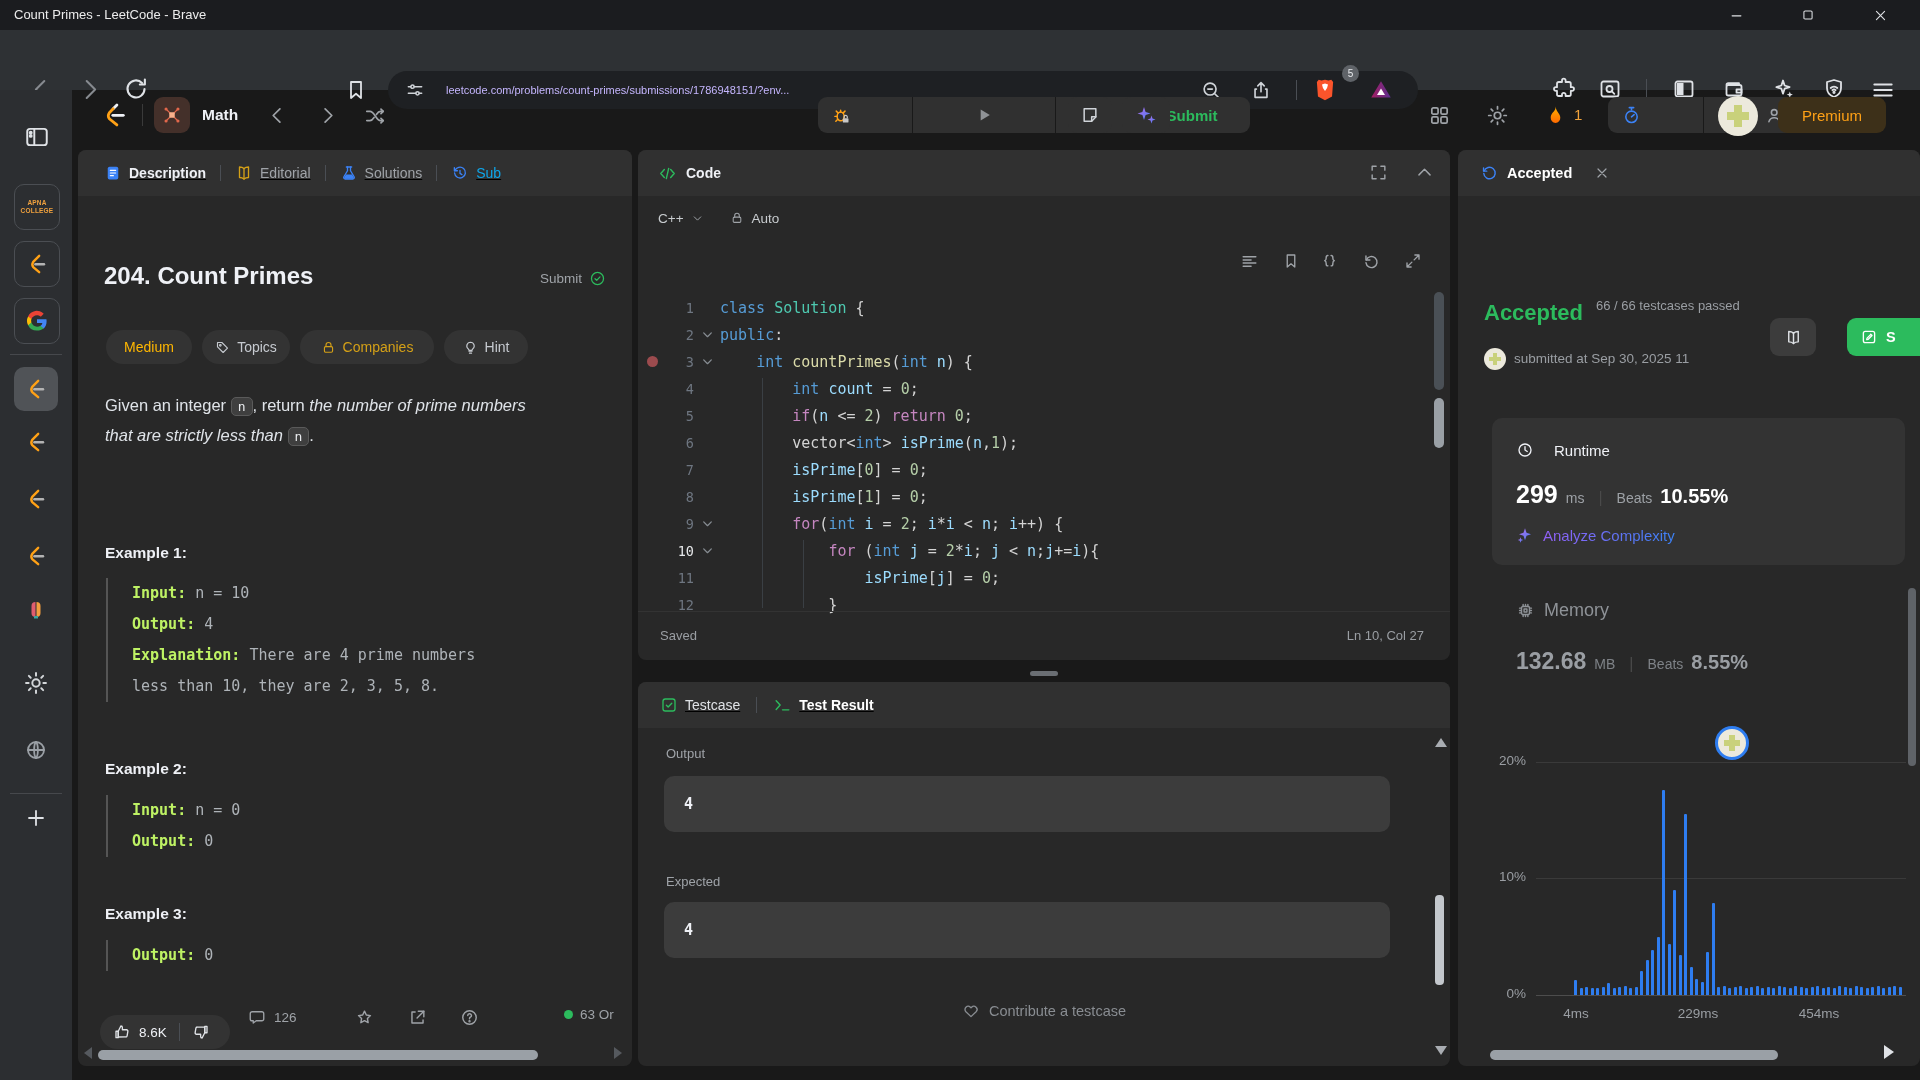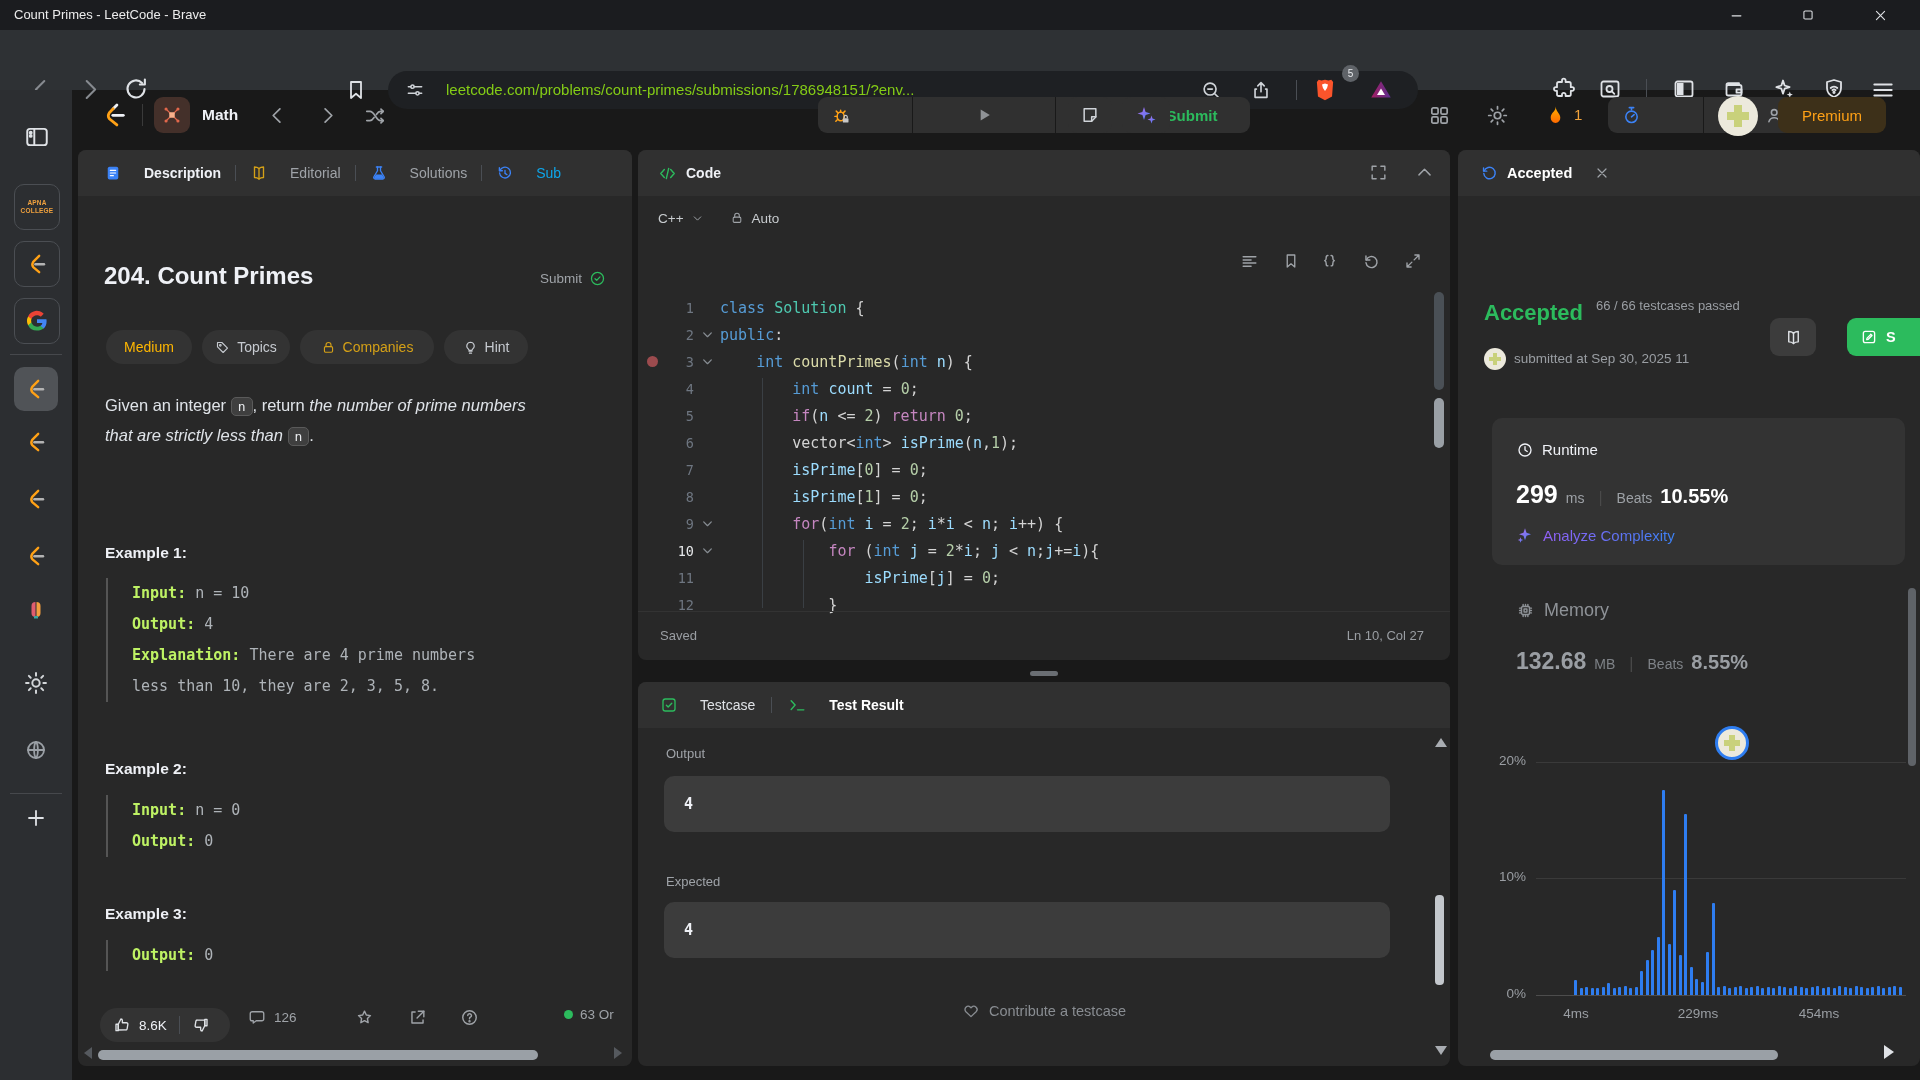--- a/index.html
+++ b/index.html
@@ -7,21 +7,21 @@
         font-family:"Liberation Sans",sans-serif;-webkit-font-smoothing:antialiased;}
   .abs{position:absolute;}
   svg.i{display:block;fill:none;stroke:currentColor;stroke-width:1.8;stroke-linecap:round;stroke-linejoin:round;}
   
   .titlebar{position:absolute;left:0;top:0;width:1920px;height:30px;background:#1b1c1f;color:#ececec;}
   .titlebar .t{position:absolute;left:14px;top:0;line-height:30px;font-size:13px;}
   .winbtn{position:absolute;top:0;width:58px;height:30px;display:flex;align-items:center;justify-content:center;color:#dfe1e5;}
   .toolbar{position:absolute;left:0;top:30px;width:1920px;height:60px;background:#2e3134;}
   .tbic{position:absolute;top:47px;color:#dfe2e6;}
   .urlbar{position:absolute;left:388px;top:41px;width:1030px;height:38px;background:#1e2023;border-radius:19px;color:#e6e8ea;}
-  .urlbar .url{position:absolute;left:58px;top:0;line-height:38px;font-size:15px;white-space:nowrap;color:#84cc16;}
+  .urlbar .url{position:absolute;left:58px;top:0;line-height:38px;font-size:11px;white-space:nowrap;color:#c4b5fd;}
   .ubic{position:absolute;top:8px;color:#cfd3d8;}
   .sepv{position:absolute;width:1px;background:#4a4e54;}
   .badge{position:absolute;left:954px;top:-6px;width:17px;height:17px;border-radius:50%;background:#5f6368;color:#e8eaed;
          font-size:10px;line-height:17px;text-align:center;}
   
   .side{position:absolute;left:0;top:90px;width:72px;height:990px;background:#2c2e31;}
   .sideic{position:absolute;left:24px;color:#dfe2e6;}
   .sidebox{position:absolute;left:14px;width:44px;height:44px;border:1.5px solid #4b4e53;border-radius:10px;
            display:flex;align-items:center;justify-content:center;}
   .sidebox.active{border:none;background:#505357;}
@@ -39,21 +39,21 @@
   .premium{position:absolute;left:1778px;top:97px;width:108px;height:36px;background:#3d3019;border-radius:9px;
            color:#ffa116;font-size:15px;display:flex;align-items:center;justify-content:center;}
   .avatar{border-radius:50%;background:#ece9dc;position:relative;overflow:hidden;}
   .avatar::before{content:"";position:absolute;left:22%;top:40%;width:56%;height:20%;background:#c9d17b;}
   .avatar::after{content:"";position:absolute;left:40%;top:22%;width:20%;height:56%;background:#c9d17b;}
   
   .panel{position:absolute;background:#282828;border-radius:8px;overflow:hidden;}
   .phead{position:absolute;left:0;top:0;right:0;height:46px;background:#303030;display:flex;align-items:center;}
   .tab-lbl{font-size:14px;}
   
-  .dtab{display:flex;align-items:center;gap:22px;}
+  .dtab{display:flex;align-items:center;gap:7px;text-decoration:underline;}
   .chip{position:absolute;top:180px;height:34px;background:#333;border-radius:17px;display:flex;align-items:center;
         justify-content:center;gap:7px;font-size:14px;color:#c6cad0;}
   .codechip{display:inline-block;background:#3f3f3f;border:1px solid #5a5a5a;border-radius:5px;
             font-family:"DejaVu Sans Mono",monospace;font-size:13px;line-height:17px;padding:0 6px;color:#e8eaed;}
   .stmt{position:absolute;left:27px;top:240px;width:430px;font-size:16.5px;line-height:30px;color:#dfe3e8;}
   .exh{position:absolute;left:27px;font-size:15.5px;font-weight:bold;color:#eff1f6;}
   .exb{position:absolute;left:28px;border-left:2px solid #555;padding-left:24px;
        font-family:"DejaVu Sans Mono",monospace;font-size:15px;line-height:31px;color:#aeb3b8;width:356px;}
   .exb b{color:#bef264;}
   .dfoot{position:absolute;left:0;bottom:26px;width:554px;height:46px;background:#282828;}
@@ -518,21 +518,21 @@
       <div><b>Input:</b> <span>n = 0</span></div>
       <div><b>Output:</b> <span>0</span></div>
     </div>
 
     <div class="exh" style="top:755px">Example 3:</div>
     <div class="exb" style="top:790px">
       <div><b>Output:</b> <span>0</span></div>
     </div>
 
     <div class="dfoot">
-      <div class="pill" style="left:22px;top:14px;height:34px;width:130px">
+      <div class="pill" style="left:22px;top:21px;height:34px;width:130px">
         <div style="display:flex;align-items:center;gap:8px;padding-left:13px;color:#eff1f6">
           <svg class="i" width="18" height="18" viewBox="0 0 24 24" style="color:#dfe2e6">
               <path d="M7 11l3.5-7a2 2 0 0 1 2 2v3h5.5a1.8 1.8 0 0 1 1.8 2.1l-1 6a1.8 1.8 0 0 1-1.8 1.5H7z"></path>
               <path d="M7 11H4v8.5h3z"></path>
             </svg>
           <span style="font-size:13.5px">8.6K</span>
           </div>
         <div class="sepv" style="position:static;height:18px;margin:0 12px"></div>
         <div>
           <svg class="i" width="18" height="18" viewBox="0 0 24 24" style="color:#dfe2e6;transform:rotate(180deg)">
@@ -800,21 +800,21 @@
       </div>
     <div class="abs" style="left:389px;top:168px;width:150px;height:38px;background:#2cbb5d;border-radius:9px;display:flex;align-items:center;color:#fff">
       <svg class="i" width="18" height="18" viewBox="0 0 24 24" style="margin-left:13px">
           <rect x="4.5" y="4.5" width="15" height="15" rx="2.5"></rect>
           <path d="M14.2 8.2l1.6 1.6M9 15.5l.4-2 5-5 1.6 1.6-5 5z"></path>
         </svg>
       <span style="margin-left:8px;font-size:14.5px;font-weight:600">S</span>
       </div>
 
     <div class="rcard">
-      <div class="abs" style="left:24px;top:23px;display:flex;gap:8px;color:#eff1f6">
+      <div class="abs" style="left:24px;top:23px;display:flex;align-items:center;gap:20px;color:#eff1f6">
         <svg class="i" width="18" height="18" viewBox="0 0 24 24">
             <circle cx="12" cy="12" r="8"></circle>
             <path d="M12 7.5V12l3 2"></path>
           </svg>
         <span style="font-size:15px">Runtime</span>
         </div>
       <div class="abs" style="left:24px;top:62px;display:flex;align-items:baseline;gap:8px">
         <span style="font-size:25px;font-weight:bold;color:#fff">299</span>
         <span style="font-size:14px;color:#9da1a6">ms</span>
         <span style="color:#4a4a4a;margin:0 6px">|</span>

